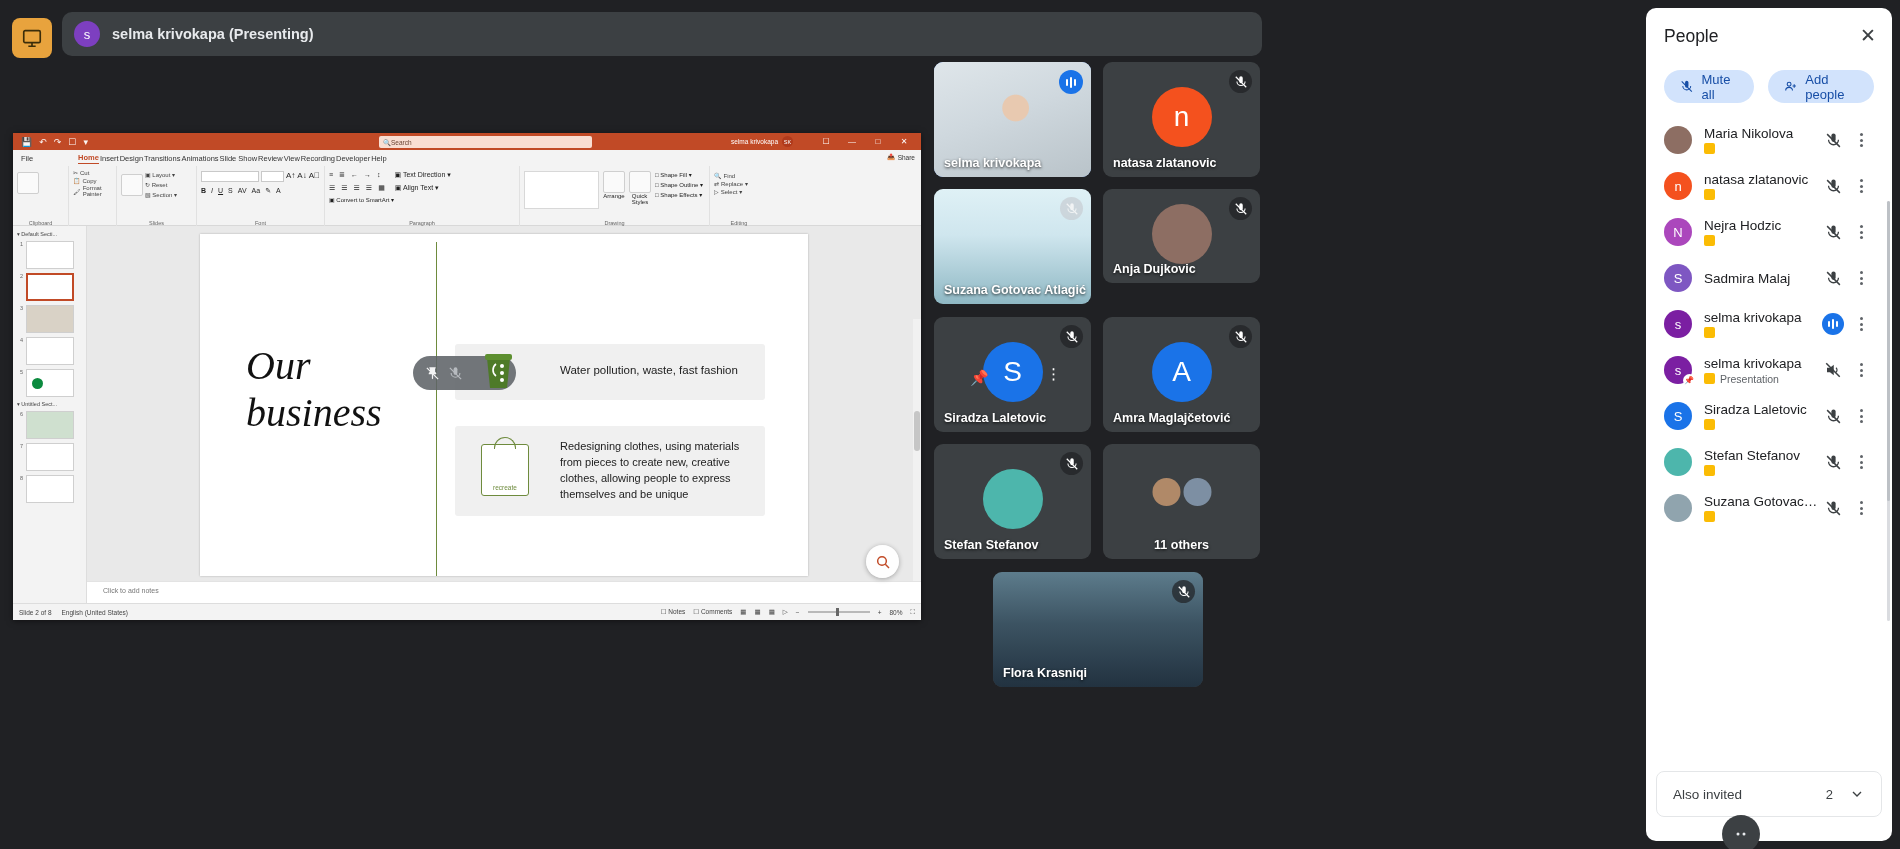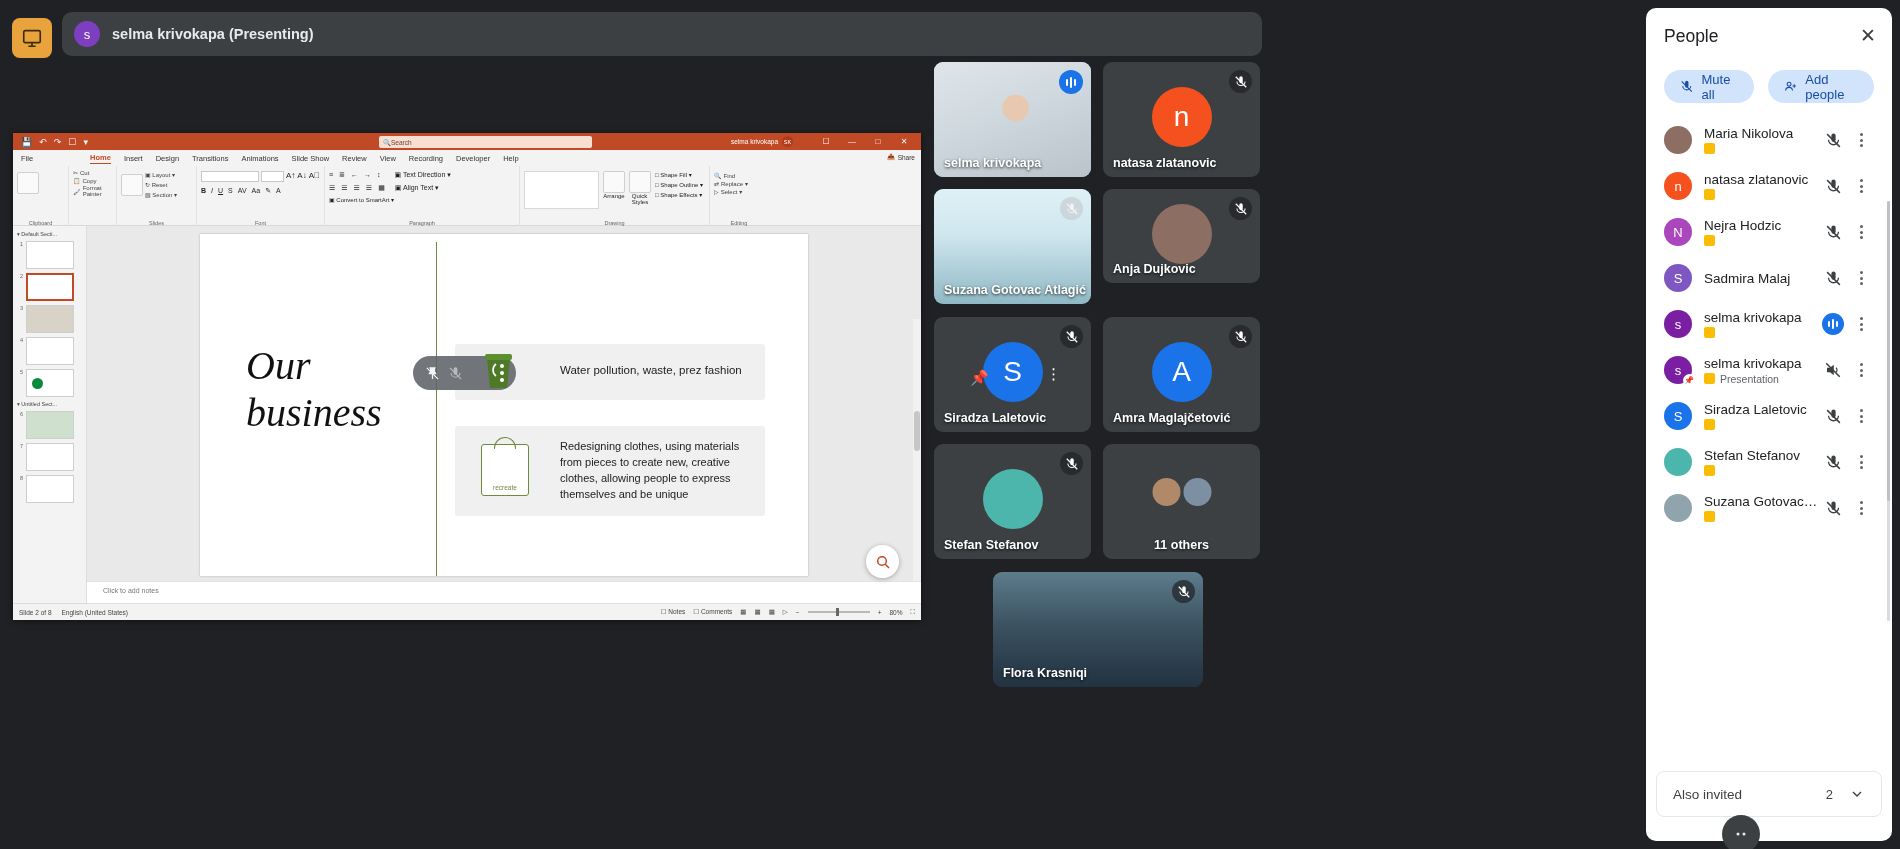--- a/index.html
+++ b/index.html
@@ -36,21 +36,21 @@
   .ppt-doctitle { position:absolute; left:0; right:0; text-align:center; color:#fff; font-size:7.5px; letter-spacing:.1px; }
   .ppt-search { position:absolute; left:366px; top:3px; width:213px; height:12px; background:#f9ded2;
                 border-radius:2px; font-size:6.5px; color:#6b4433; display:flex; align-items:center; padding-left:12px; }
   .ppt-search-ic { position:absolute; left:4px; top:3px; font-size:6.5px; color:#8a5a42; }
   .ppt-user { position:absolute; right:128px; top:3px; color:#fff; font-size:6.5px; display:flex; align-items:center; gap:4px; }
   .ppt-user-badge { width:11px; height:11px; border-radius:50%; background:#b03a1c; color:#fff;
                     display:flex; align-items:center; justify-content:center; font-size:5.5px; }
   .ppt-wincontrols { position:absolute; right:4px; top:0; height:17px; display:flex; align-items:center; gap:0; }
   .ppt-wincontrols span { width:26px; text-align:center; color:#fff; font-size:8px; line-height:17px; }
 
-  .ppt-tabs { height:16px; background:#f3f3f3; display:flex; align-items:center; padding-left:8px; gap:13px; position:relative; }
+  .ppt-tabs { height:16px; background:#f3f3f3; display:flex; align-items:center; padding-left:8px; gap:1px; position:relative; }
   .ppt-tabs .tab { font-size:7.5px; color:#333; }
   .ppt-tabs .tab.active { color:#c14a26; border-bottom:1.5px solid #c14a26; padding-bottom:1px; font-weight:600;margin-left:44px; }
   .share-btn { position:absolute; right:6px; top:3px; font-size:6.5px; color:#333; display:flex; gap:2px; align-items:center; }
 
   .ribbon { height:60px; background:#f3f3f3; border-bottom:1px solid #d8d8d8; position:relative; display:flex; }
   .rgroup { border-right:1px solid #e1e1e1; padding:2px 4px; position:relative; height:60px; }
   .rgroup-label { position:absolute; bottom:0; left:0; right:0; text-align:center; font-size:5.5px; color:#666; }
   .ricon { font-size:6px; color:#444; display:flex; align-items:center; gap:2px; margin:1px 0; }
   .big-ic { width:22px; height:22px; border:1px solid #cfcfcf; background:#fafafa; border-radius:2px; }
 
@@ -362,21 +362,21 @@
     </div>
 
     <div class="slide-area">
       <div class="slide">
         <div class="slide-vline"></div>
         <div class="slide-title">
           <span>Our</span><br>
           <span>business</span>
         </div>
         <div class="slide-box box1">
-          <div class="txt">Water pollution, waste, prez fashion</div>
+          <div class="txt">Water pollution, waste, fast fashion</div>
         </div>
         <div class="slide-box box2">
           <div class="recreate-ic">
             <div class="handle"></div>
             <div class="lbl">recreate</div>
           </div>
           <div class="txt">Redesigning clothes, using materials from pieces to create new, creative clothes, allowing people to express themselves and be unique</div>
         </div>
       </div>
       <div class="slide-zoom-fab">

